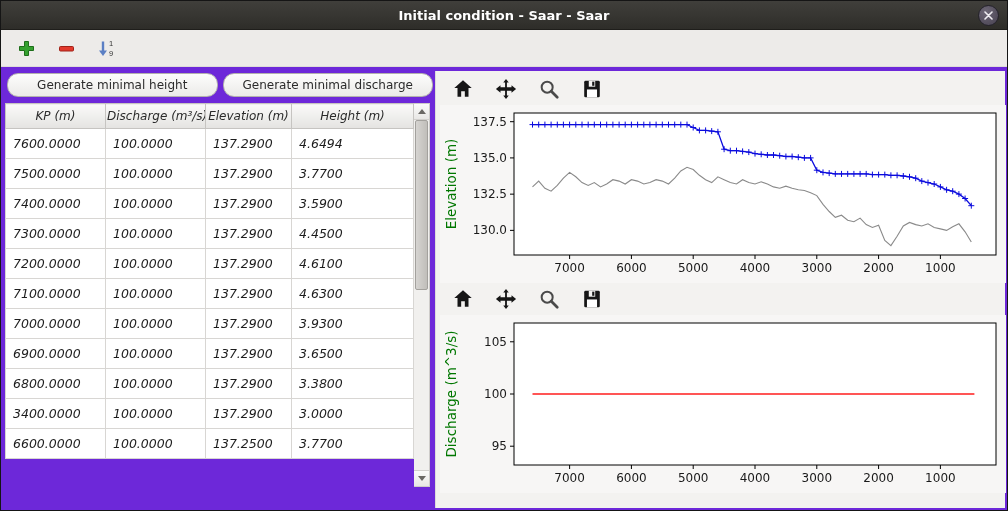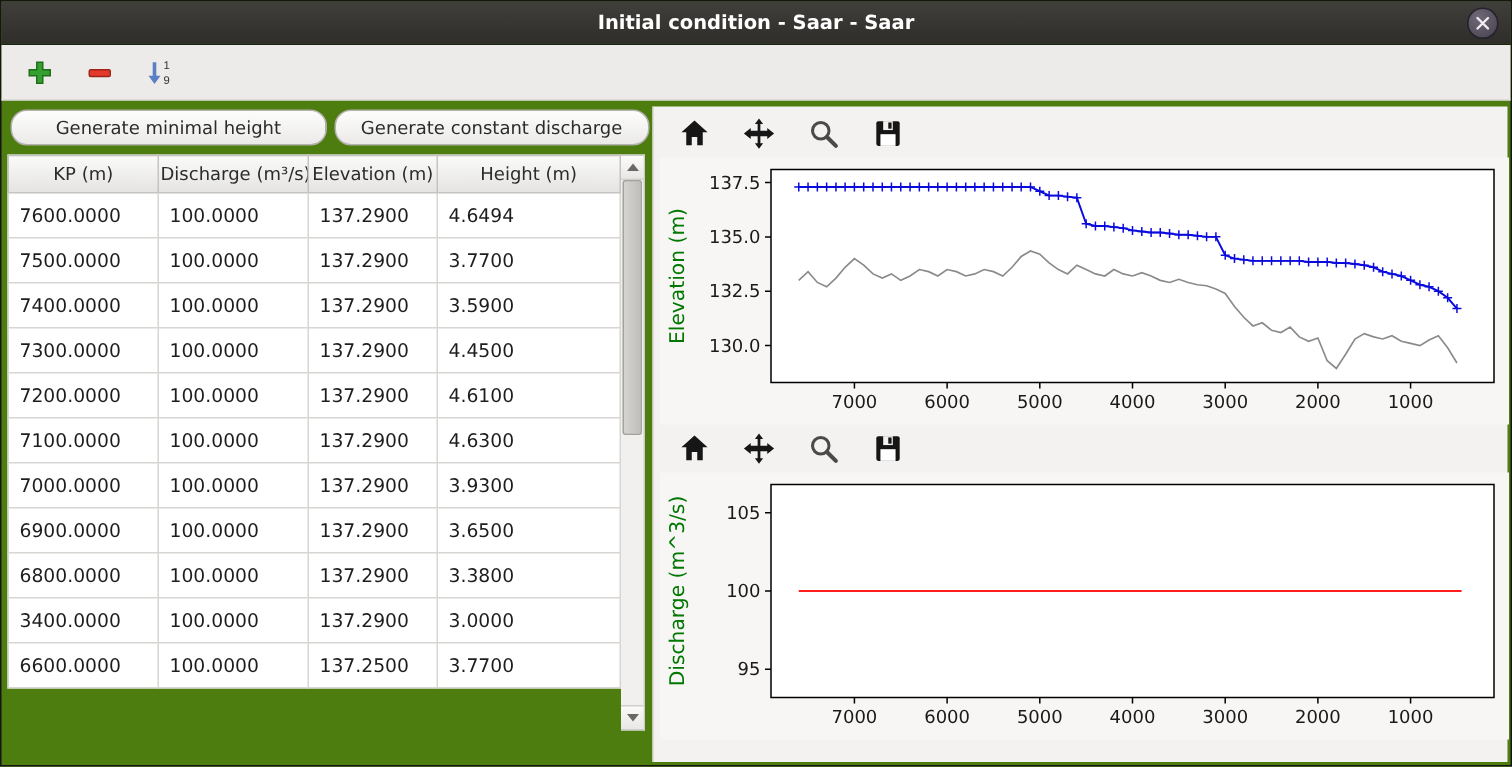--- a/index.html
+++ b/index.html
@@ -3,21 +3,21 @@
 <meta charset="utf-8">
 <style>
   html,body{margin:0;padding:0;}
   body{
     width:1008px;height:511px;overflow:hidden;
     font-family:"DejaVu Sans","Liberation Sans",sans-serif;
     background:#555;
   }
   .window{
     width:1008px;height:511px;box-sizing:border-box;
-    border:1px solid #151515;background:#4d7c0f;
+    border:1px solid #151515;background:#6d28d9;
     display:flex;flex-direction:column;
   }
   
   .titlebar{
     height:28px;flex:0 0 28px;position:relative;
     background:linear-gradient(#403f3b,#2e2d29);
     display:flex;align-items:center;justify-content:center;
     border-bottom:1px solid #1f1e1b;
   }
   .titlebar .title{color:#ffffff;font-size:13px;font-weight:bold;}
@@ -42,21 +42,21 @@
   
   .content{flex:1;display:flex;padding:4px 2px 2px 4px;min-height:0;}
   .left-panel{width:430px;flex:0 0 430px;display:flex;flex-direction:column;}
   .button-row{display:flex;gap:5px;margin:2px 2px 6px 2px;}
   .gen-btn{
     flex:1;height:24px;font-size:12px;color:#2b2b2b;
     font-family:"DejaVu Sans","Liberation Sans",sans-serif;
     background:linear-gradient(#fdfdfc,#ebeae8);
     border:1px solid #b3b1ae;border-radius:11px;cursor:pointer;
   }
-  .table-wrap{flex:1;display:flex;align-items:flex-start;min-height:0;}
+  .table-wrap{flex:1;display:flex;align-items:flex-start;min-height:0;font-style:italic;}
   table.data-table{
     border-collapse:collapse;table-layout:fixed;width:408px;
     background:#ffffff;border:1px solid #c6c4c1;
     align-self:flex-start;
   }
   table.data-table th{
     height:22px;font-size:12px;font-weight:normal;color:#2b2b2b;
     background:linear-gradient(#fafaf9,#e4e3e1);
     border:1px solid #c6c4c1;text-align:center;overflow:hidden;white-space:nowrap;
   }
@@ -133,21 +133,21 @@
         <text x="12" y="17" font-size="7.5" fill="#333">9</text>
       </svg>
     </button>
   </div>
 
   <div class="content">
 
     <div class="left-panel">
       <div class="button-row">
         <button class="gen-btn">Generate minimal height</button>
-        <button class="gen-btn">Generate constant discharge</button>
+        <button class="gen-btn">Generate minimal discharge</button>
       </div>
       <div class="table-wrap">
         <table class="data-table">
           <colgroup>
             <col class="c-kp">
               <col class="c-q">
               <col class="c-z">
               <col class="c-h">
           </colgroup>
           <thead>

